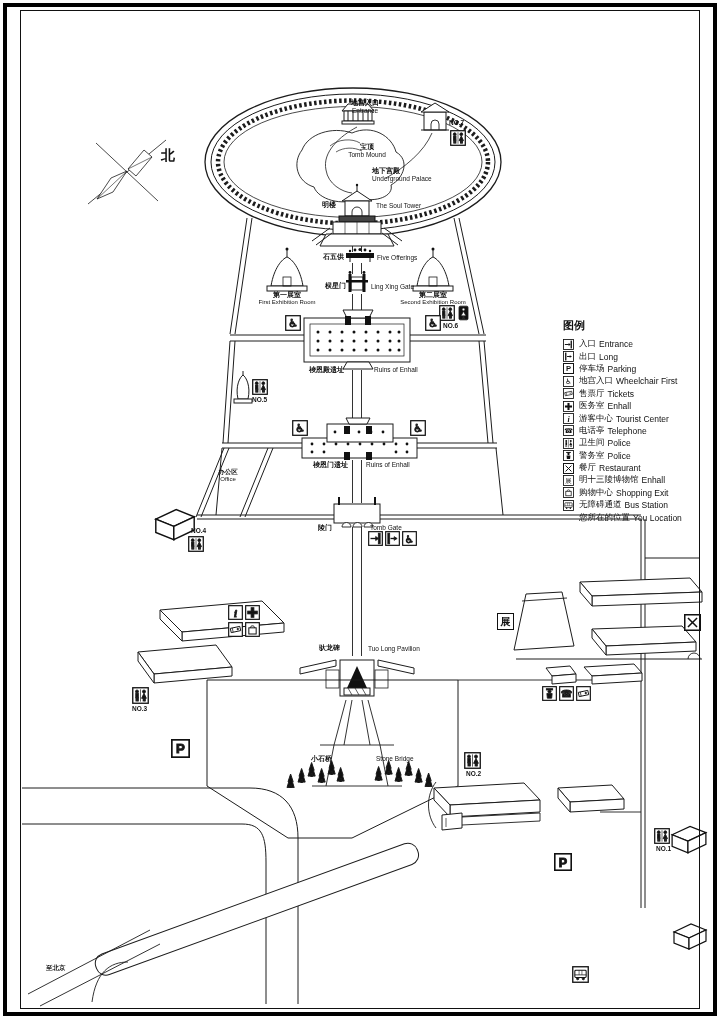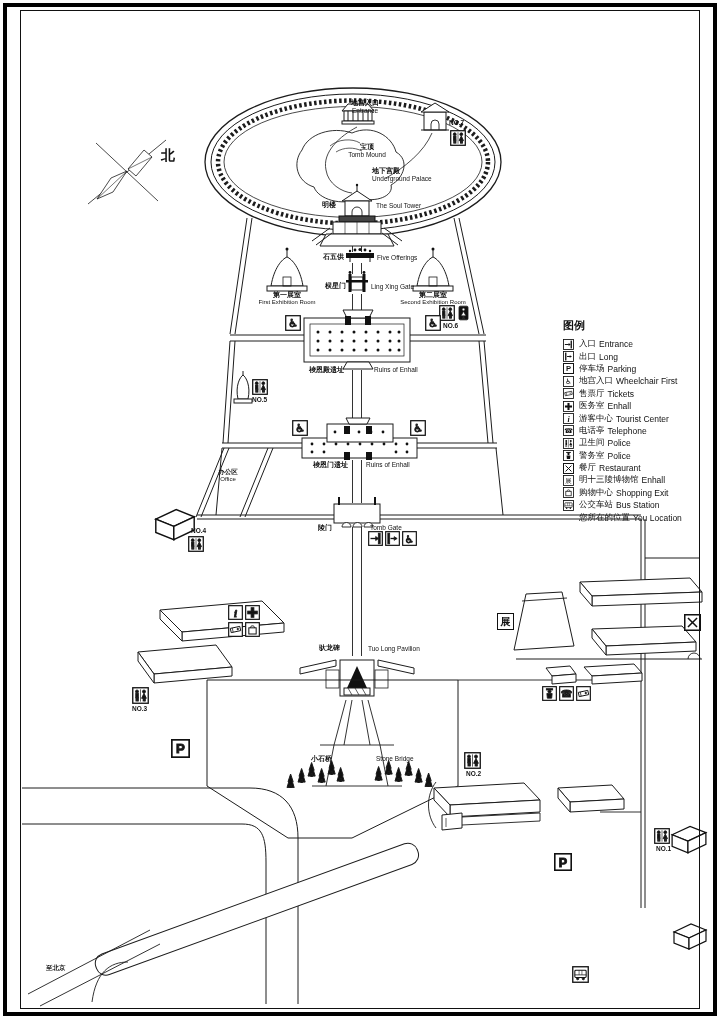--- a/index.html
+++ b/index.html
@@ -652,21 +652,21 @@
     <svg class="lg-ic" viewBox="0 0 18 18">
           <use href="#sym-shopping"></use>
         </svg>
     <span class="lg-zh">购物中心</span>
     <span class="lg-en">Shopping Exit</span>
   </div>
   <div class="lg-row">
     <svg class="lg-ic" viewBox="0 0 18 18">
           <use href="#sym-bus"></use>
         </svg>
-    <span class="lg-zh">公交车站</span>
+    <span class="lg-zh">无障碍通道</span>
     <span class="lg-en">Bus Station</span>
   </div>
   <div class="lg-row">
     <span class="lg-ic"></span>
     <span class="lg-zh">您所在的位置</span>
     <span class="lg-en">You Location</span>
   </div>
 </div>
 
 </div>

